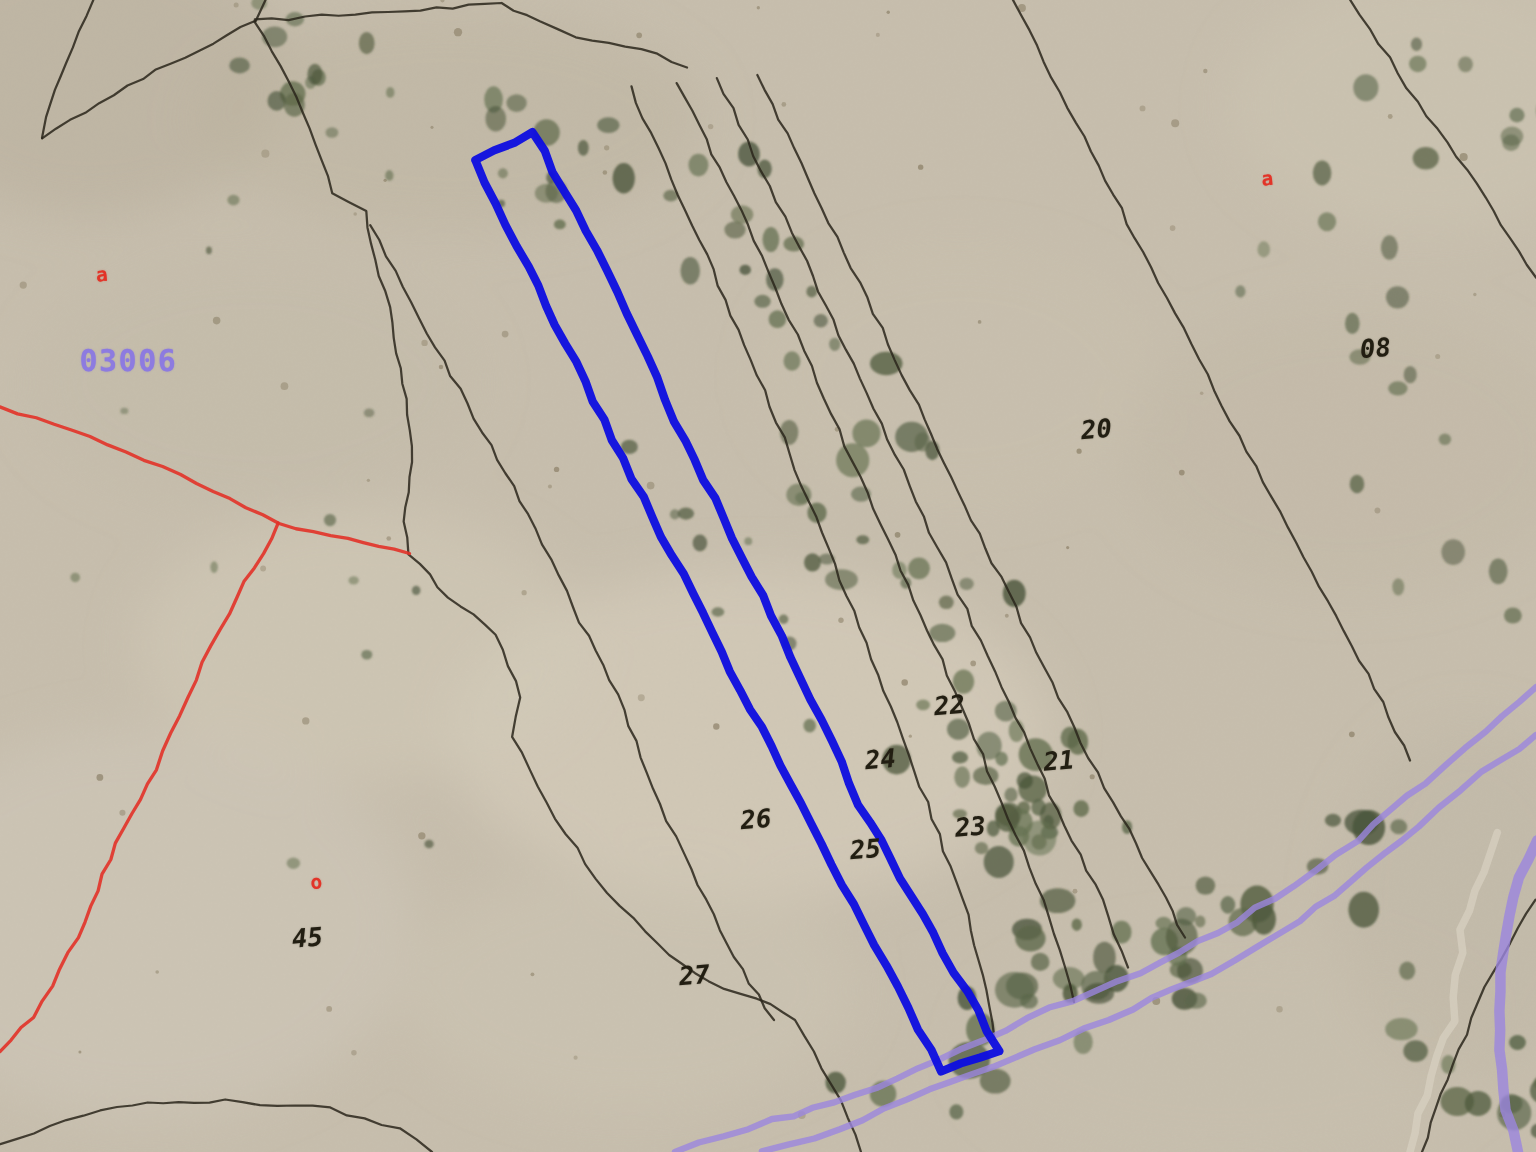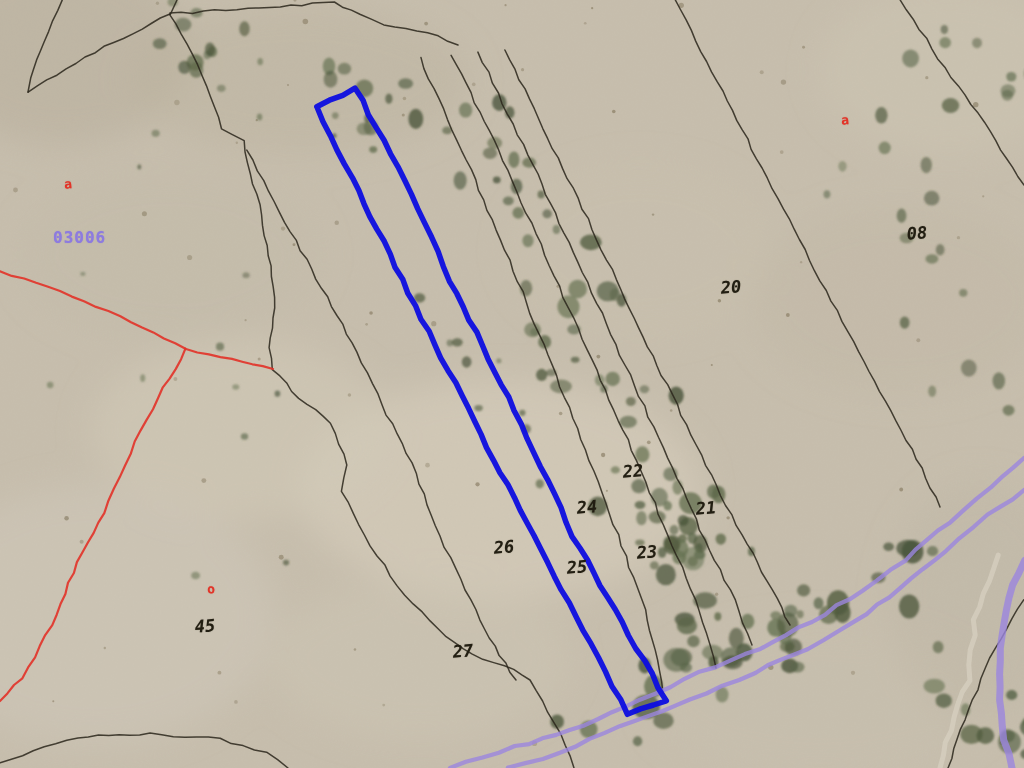--- a/index.html
+++ b/index.html
@@ -14,21 +14,21 @@
     position:absolute;transform:translate(-50%,-50%) rotate(-5deg);
     white-space:nowrap;user-select:none;pointer-events:none;
   }
   .parcel-num{
     font-family:"DejaVu Sans Mono", monospace;
     font-style:italic;font-weight:700;font-size:17px;color:#221e12;
     text-shadow:0 0 1px rgba(40,36,20,.4);
   }
   .zone-code{
     font-family:"DejaVu Sans Mono", monospace;
-    font-weight:700;font-size:16px;letter-spacing:1px;color:#8d7be0;
+    font-weight:700;font-size:20px;letter-spacing:1px;color:#8d7be0;
     transform:translate(0,0);text-shadow:0 0 1px rgba(120,100,220,.6);
   }
   .marker{
     font-family:"DejaVu Sans Mono", monospace;
     font-weight:700;font-size:13px;color:#e23428;
     text-shadow:0 0 1px rgba(220,40,30,.5);
   }
 </style>
 </head>
 <body>

